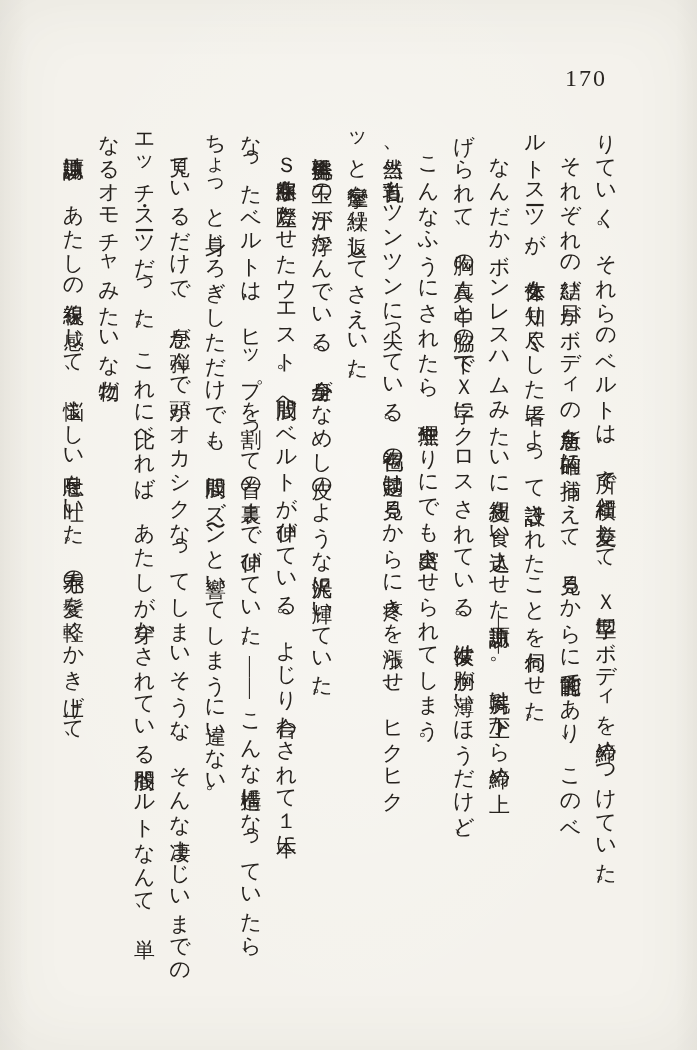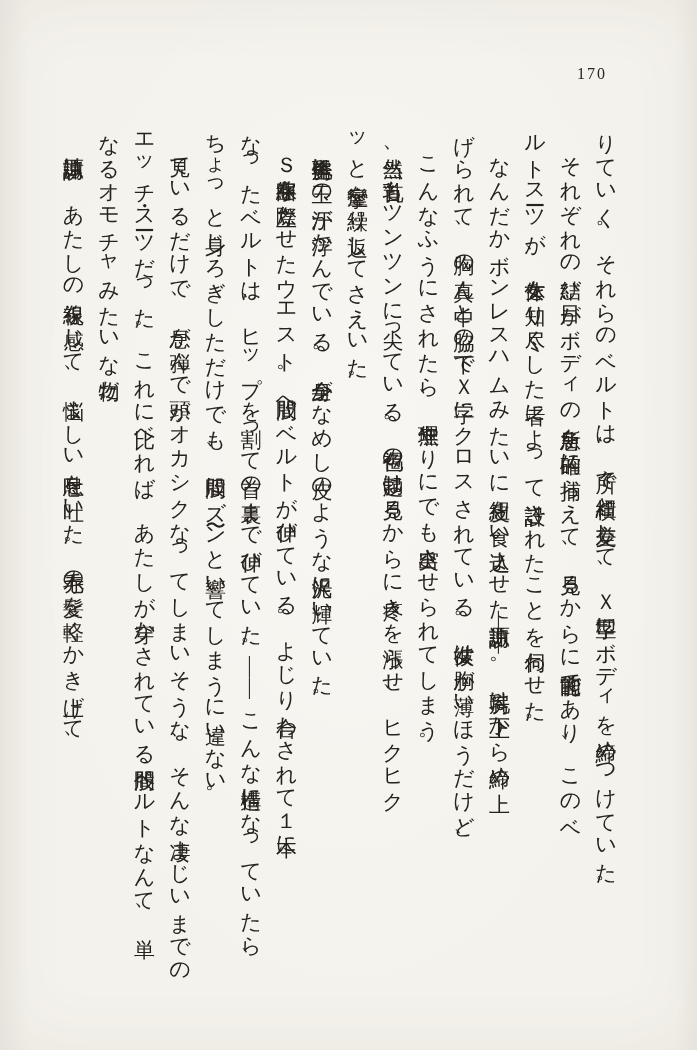--- a/index.html
+++ b/index.html
@@ -17,21 +17,21 @@
     box-shadow: inset 0 0 70px rgba(90,80,60,0.07);
     overflow: hidden;
     font-family: "Liberation Serif", "DejaVu Serif", serif;
     color: #26221e;
   }
 
   .page-number {
     position: absolute;
     top: 65px;
     right: 90px;
-    font-size: 16px;
+    font-size: 24px;
     letter-spacing: 2px;
     color: #2a2622;
   }
 
   .text-block {
     position: absolute;
     top: 120px;
     right: 74px;
     height: 888px;
     writing-mode: vertical-rl;

